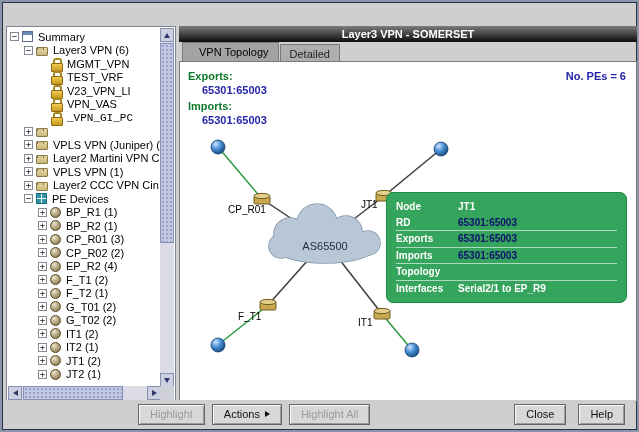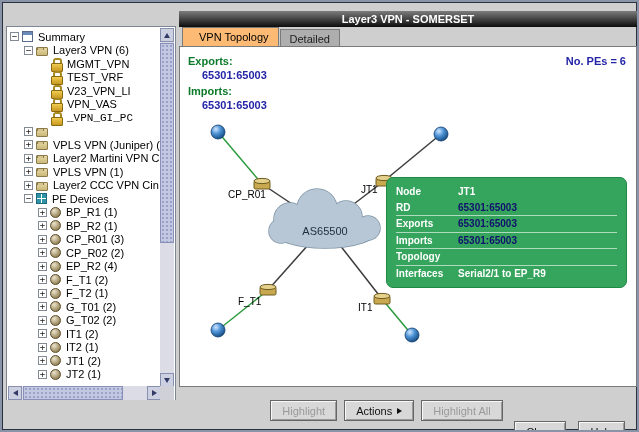--- a/index.html
+++ b/index.html
@@ -55,41 +55,41 @@
   .hscroll .left{left:0;} .hscroll .right{right:0;}
   .vthumb{position:absolute;left:0;top:15px;width:14px;height:200px;background:#c2c8e2;border:1px solid #8890b8;
     background-image:radial-gradient(#9aa0c8 1px,transparent 1px);background-size:4px 4px;}
   .hthumb{position:absolute;top:0;left:15px;width:100px;height:14px;background:#c2c8e2;border:1px solid #8890b8;
     background-image:radial-gradient(#9aa0c8 1px,transparent 1px);background-size:4px 4px;}
   .tri-up{width:0;height:0;border-left:3px solid transparent;border-right:3px solid transparent;border-bottom:5px solid #333a66;}
   .tri-down{width:0;height:0;border-left:3px solid transparent;border-right:3px solid transparent;border-top:5px solid #333a66;}
   .tri-left{width:0;height:0;border-top:3px solid transparent;border-bottom:3px solid transparent;border-right:5px solid #333a66;}
   .tri-right{width:0;height:0;border-top:3px solid transparent;border-bottom:3px solid transparent;border-left:5px solid #333a66;}
   
-  .right-panel{position:absolute;left:177px;top:9px;width:458px;height:376px;}
+  .right-panel{position:absolute;left:177px;top:24px;width:458px;height:376px;}
   .panel-header{height:16px;background:linear-gradient(180deg,#7c7c7c,#0c0c0c);color:#fff;
     font-size:11px;font-weight:bold;line-height:16px;text-align:center;}
   .tabs{height:19px;padding-left:3px;position:relative;}
   .tab{display:inline-block;height:18px;line-height:18px;padding:0 9px;font-size:11px;
     background:#aeaeae;border:1px solid #7a7a7a;border-bottom:none;margin-right:1px;vertical-align:bottom;position:relative;top:1px;color:#222;}
-  .tab.selected{background:#fdba74;height:19px;line-height:19px;top:0;z-index:2;color:#000;padding-left:16px;}
+  .tab.selected{background:#a3a3a3;height:19px;line-height:19px;top:0;z-index:2;color:#000;padding-left:16px;}
   .content{position:absolute;left:0;top:35px;width:458px;height:341px;background:#fff;border:1px solid #7a7a7a;overflow:hidden;}
   .topology-svg{position:absolute;left:0;top:0;}
   .lbl-green{position:absolute;font-size:11px;font-weight:bold;color:#0c7a2a;}
   .val-blue{position:absolute;font-size:11px;font-weight:bold;color:#2424a8;}
   .pe-count{position:absolute;top:8px;right:10px;font-size:11px;font-weight:bold;color:#2424a8;}
   
   .tooltip{position:absolute;left:206px;top:130px;width:241px;background:#35a45c;border:1px solid #1f8a44;border-radius:7px;padding:5px 9px;z-index:5;}
   .tt-row{display:flex;align-items:center;height:16.5px;}
   .tt-row.sep{border-bottom:1px solid rgba(255,255,255,.6);}
   .tt-label{width:62px;flex:none;font-size:10px;font-weight:bold;color:#fff;}
   .tt-val{font-size:10px;font-weight:bold;color:#fff;}
   .tt-val.navy{color:#10106e;}
   
-  .footer{position:absolute;left:2px;right:2px;bottom:2px;height:28px;background:#cfcfcf;display:flex;align-items:center;flex-direction:column;}
+  .footer{position:absolute;left:2px;right:2px;bottom:2px;height:28px;background:#cfcfcf;display:flex;align-items:center;}
   .left-group{margin-left:134px;display:flex;gap:7px;}
   .right-group{margin-left:auto;margin-right:10px;display:flex;gap:12px;}
   .btn{height:21px;padding:0 11px;background:#d8d8d8;border:1px solid #666;
     box-shadow:inset 1px 1px 0 #f8f8f8, inset -1px -1px 0 #9a9a9a;
     font-family:"Liberation Sans",sans-serif;font-size:11px;color:#111;display:inline-flex;align-items:center;gap:5px;}
   .btn.disabled{color:#9a9a9a;}
   .arrow-right{width:0;height:0;border-top:3.5px solid transparent;border-bottom:3.5px solid transparent;border-left:5px solid #111;}
 </style>
 </head>
 <body>

